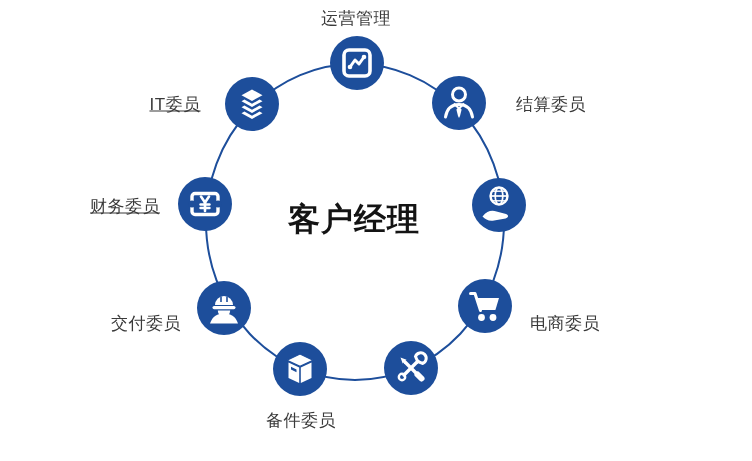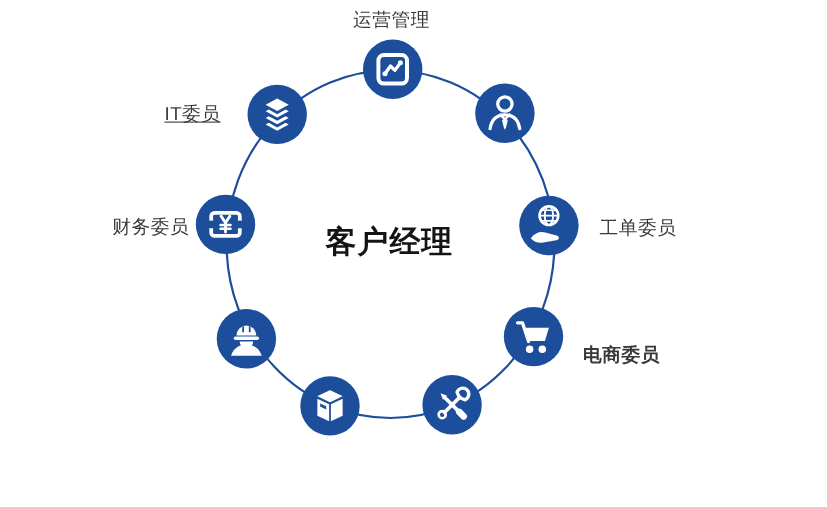--- a/index.html
+++ b/index.html
@@ -33,21 +33,21 @@
     font-size: 17px;
     color: #3a3a3a;
     letter-spacing: 0.5px;
     text-align: right;
   }
   .center-title {
     position: absolute;
     left: 354px; top: 220px;
     transform: translate(-50%, -50%);
     white-space: nowrap;
-    font-size: 28px;
+    font-size: 32px;
     font-weight: 700;
     color: #141414;
     letter-spacing: 1px;
   }
 </style>
 </head>
 <body>
 
 <div class="canvas">
 
@@ -68,86 +68,88 @@
   <div class="node-label" style="left:356px; top:18px;">运营管理</div>
 
   <div class="node" style="left:432px; top:76px;">
     <svg viewBox="0 0 48 48">
       <circle cx="24" cy="15.5" r="6.5" fill="none" stroke="#fff" stroke-width="3"></circle>
       <path d="M10.5 38 c1.5-9 7-12.5 13.5-12.5 s12 3.5 13.5 12.5" fill="none" stroke="#fff" stroke-width="3" stroke-linecap="round"></path>
       <path d="M19 24.5 l5 5 5-5" fill="none" stroke="#fff" stroke-width="2"></path>
       <path d="M24 28 l-2.6 2.6 1.6 6.4 1 2 1-2 1.6-6.4 z" fill="#fff"></path>
     </svg>
   </div>
+  <div class="node-label" style="left:551px; top:104px;">结算委员</div>
 
   <div class="node" style="left:472px; top:178px;">
     <svg viewBox="0 0 48 48">
       <circle cx="24" cy="15" r="8.5" fill="none" stroke="#fff" stroke-width="2.4"></circle>
       <ellipse cx="24" cy="15" rx="3.8" ry="8.5" fill="none" stroke="#fff" stroke-width="1.7"></ellipse>
       <line x1="15.5" y1="15" x2="32.5" y2="15" stroke="#fff" stroke-width="1.7"></line>
       <line x1="17" y1="10.2" x2="31" y2="10.2" stroke="#fff" stroke-width="1.4"></line>
       <line x1="17" y1="19.8" x2="31" y2="19.8" stroke="#fff" stroke-width="1.4"></line>
       <path d="M7.5 35.5 c4.5-5.5 9-6.5 14-5 l9.5 2.6 c3 0.9 2.6 3.8 -0.4 4.3 l-11.5 2 c-4.6 0.8 -8.6 -0.4 -11.6 -3.9 z" fill="#fff"></path>
     </svg>
   </div>
-  <div class="node-label" style="left:580px; top:207px;">工单委员</div>
 
   <div class="node" style="left:458px; top:279px;">
     <svg viewBox="0 0 48 48">
       <path d="M15.5 16 h22.5 l-3.6 12 H19 z" fill="#fff"></path>
       <path d="M9.5 11.5 h4.5 l5.5 17" fill="none" stroke="#fff" stroke-width="3" stroke-linecap="round" stroke-linejoin="round"></path>
       <circle cx="20.5" cy="35.5" r="3.4" fill="#fff"></circle>
       <circle cx="32" cy="35.5" r="3.4" fill="#fff"></circle>
     </svg>
   </div>
-  <div class="node-label" style="left:565px; top:323px;font-weight:bold;">电商委员</div>
+  <div class="node-label" style="left:565px; top:323px;">电商委员</div>
 
   <div class="node" style="left:384px; top:341px;">
     <svg viewBox="0 0 48 48">
       <line x1="17" y1="31" x2="30" y2="18" stroke="#fff" stroke-width="3.4" stroke-linecap="round"></line>
       <circle cx="15" cy="33" r="3.2" fill="none" stroke="#fff" stroke-width="2.4"></circle>
       <path d="M28.5 12.5 a5.5 5.5 0 1 1 7 7 l-3.5 -1.5 -2 -2 z" fill="none" stroke="#fff" stroke-width="3"></path>
       <path d="M13.5 13.5 l6 2.2 -3.8 3.8 z" fill="#fff"></path>
       <line x1="18" y1="18" x2="30" y2="30" stroke="#fff" stroke-width="3.4" stroke-linecap="round"></line>
       <line x1="30.5" y1="30.5" x2="34.5" y2="34.5" stroke="#fff" stroke-width="6" stroke-linecap="round"></line>
     </svg>
   </div>
 
   <div class="node" style="left:273px; top:342px;">
     <svg viewBox="0 0 48 48">
       <path d="M24 9 L37 15.2 24 21.4 11 15.2 Z" fill="#fff" stroke="#1d4e9b" stroke-width="1.2" stroke-linejoin="round"></path>
       <path d="M12.5 17.5 L23.2 22.6 V38 L12.5 32.9 Z" fill="#fff"></path>
       <path d="M35.5 17.5 L24.8 22.6 V38 L35.5 32.9 Z" fill="#fff"></path>
       <path d="M15 21.8 l5.5 2.6 v2.8 l-5.5 -2.6 z" fill="#1d4e9b"></path>
     </svg>
   </div>
+  <div class="node-label" style="left:301px; top:420px;">备件委员</div>
 
   <div class="node" style="left:197px; top:281px;">
     <svg viewBox="0 0 48 48">
       <path d="M15 21 a9 9 0 0 1 18 0 z" fill="#fff"></path>
       <line x1="21" y1="12.6" x2="21" y2="18" stroke="#1d4e9b" stroke-width="1.6"></line>
       <line x1="27" y1="12.6" x2="27" y2="18" stroke="#1d4e9b" stroke-width="1.6"></line>
       <rect x="12.5" y="22" width="23" height="3.2" rx="1.6" fill="#fff"></rect>
       <path d="M17.8 26.5 a6.2 6.2 0 0 0 12.4 0 z" fill="#fff"></path>
       <path d="M10 39.5 c2.5-7.5 7.5-10 14-10 s11.5 2.5 14 10 z" fill="#fff"></path>
     </svg>
   </div>
+  <div class="node-label" style="left:146px; top:323px;">交付委员</div>
 
   <div class="node" style="left:178px; top:177px;">
     <svg viewBox="0 0 48 48">
       <rect x="11" y="13.5" width="26" height="21" rx="3" fill="none" stroke="#fff" stroke-width="3.4"></rect>
       <circle cx="11" cy="24" r="3.6" fill="#1d4e9b"></circle>
       <circle cx="37" cy="24" r="3.6" fill="#1d4e9b"></circle>
       <path d="M20 16.5 L24 22.5 L28 16.5" fill="none" stroke="#fff" stroke-width="2.6" stroke-linecap="round" stroke-linejoin="round"></path>
       <line x1="24" y1="22.5" x2="24" y2="31" stroke="#fff" stroke-width="2.6" stroke-linecap="round"></line>
       <line x1="19.5" y1="24.5" x2="28.5" y2="24.5" stroke="#fff" stroke-width="2.4" stroke-linecap="round"></line>
       <line x1="19.5" y1="28" x2="28.5" y2="28" stroke="#fff" stroke-width="2.4" stroke-linecap="round"></line>
     </svg>
   </div>
-  <div class="node-label" style="left:137px; top:206px;">财务委员</div>
+  <div class="node-label" style="left:125px; top:206px;text-decoration:underline;">财务委员</div>
 
   <div class="node" style="left:225px; top:77px;">
     <svg viewBox="0 0 48 48">
       <path d="M24 9.5 L34.5 15.2 24 20.9 13.5 15.2 Z" fill="#fff"></path>
       <path d="M13.5 21.2 L24 26.9 34.5 21.2 31.6 19.6 24 23.8 16.4 19.6 Z" fill="#fff"></path>
       <path d="M13.5 27.2 L24 32.9 34.5 27.2 31.6 25.6 24 29.8 16.4 25.6 Z" fill="#fff"></path>
       <path d="M13.5 33.2 L24 38.9 34.5 33.2 31.6 31.6 24 35.8 16.4 31.6 Z" fill="#fff"></path>
     </svg>
   </div>
   <div class="node-label" style="left:175px; top:104px;text-decoration:underline;">IT委员</div>

